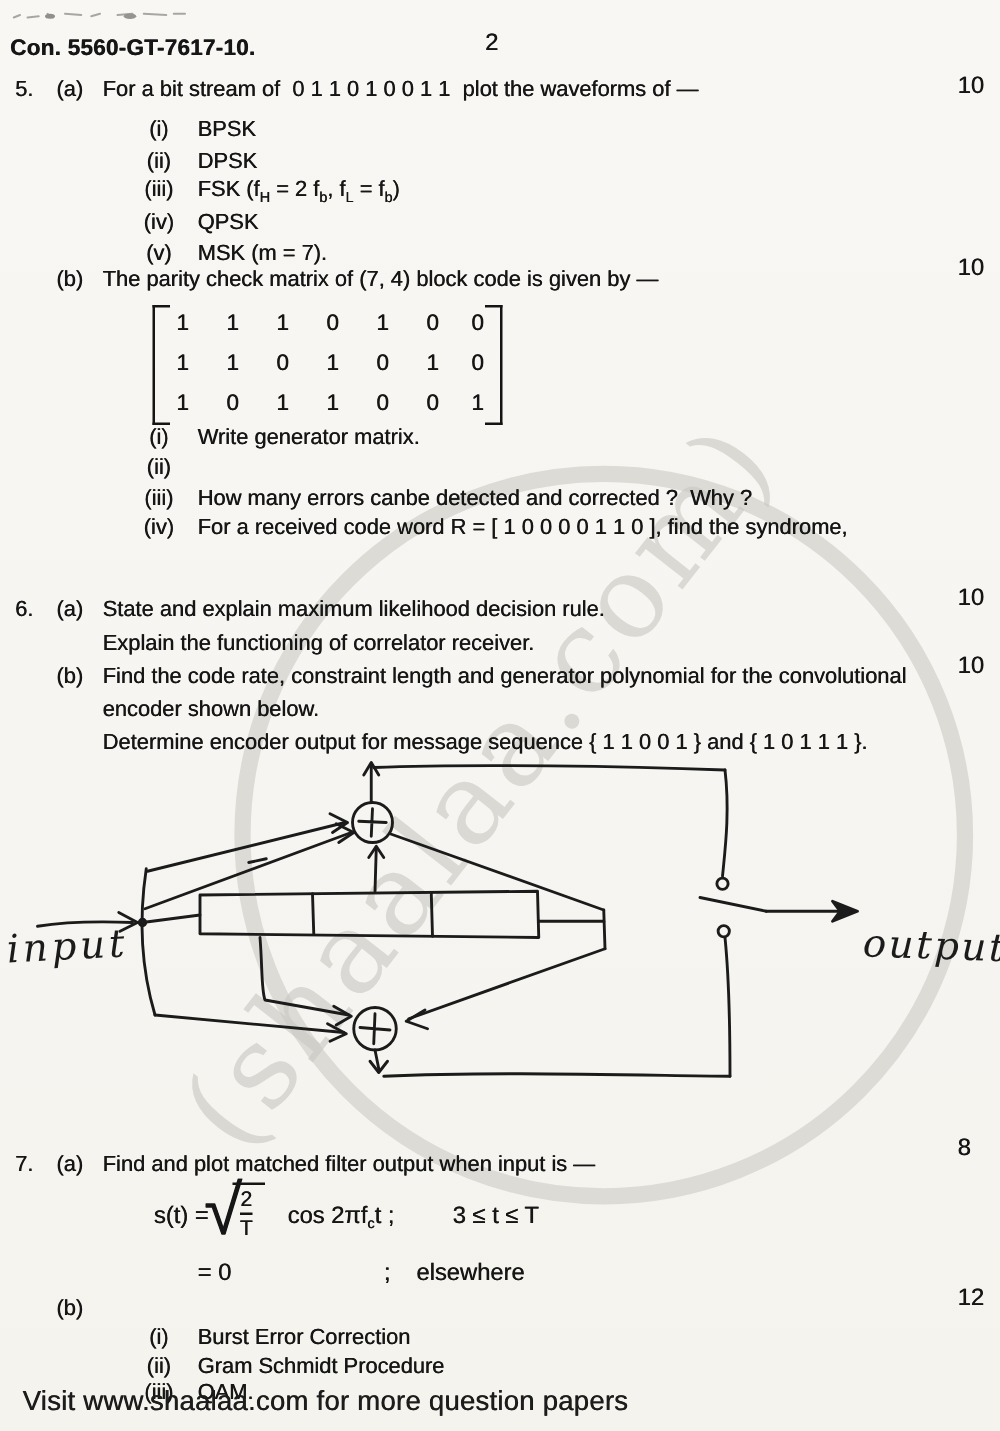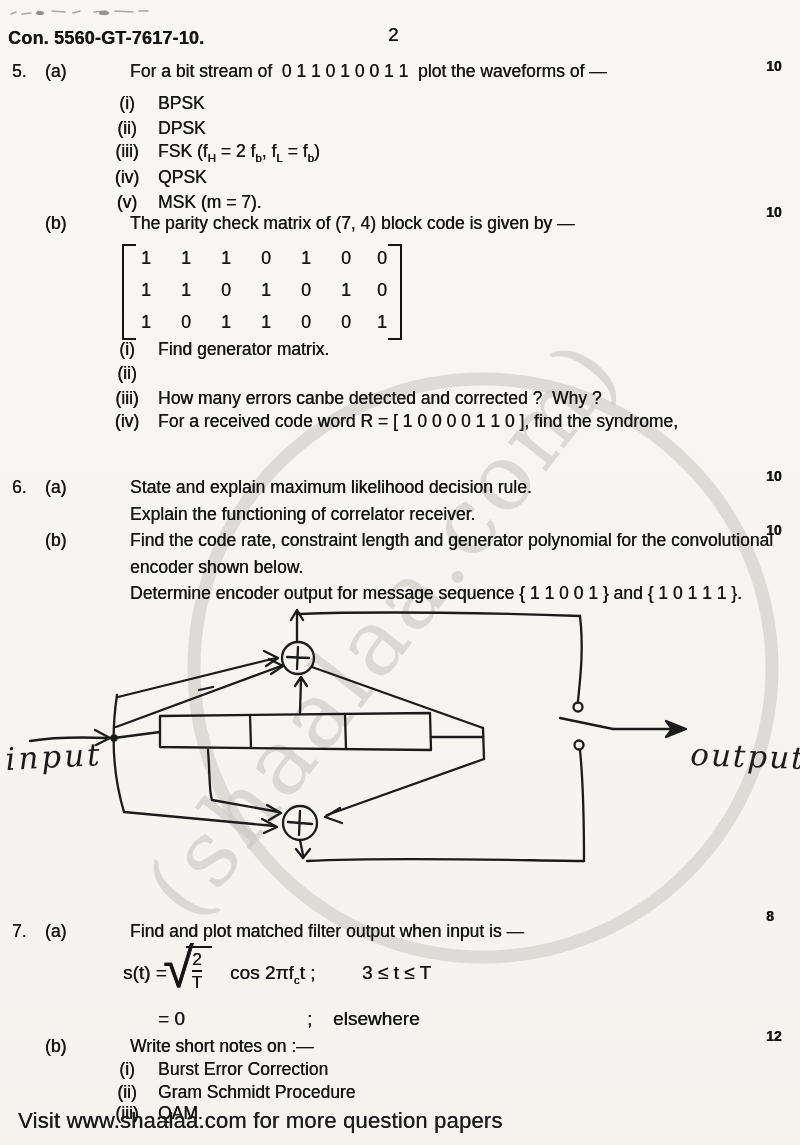--- a/index.html
+++ b/index.html
@@ -5,25 +5,25 @@
   html,body{margin:0;padding:0;background:#888;}
   .sheet{
     position:relative;width:800px;height:1145px;overflow:hidden;
     background:linear-gradient(180deg,#f8f7f3 0%,#f6f5f1 55%,#f4f3ee 100%);
     font-family:"Liberation Sans",sans-serif;color:#161616;
   }
   .content{position:absolute;inset:0;z-index:2;text-shadow:0.35px 0 0 #161616;}
   .ln{position:absolute;left:0;width:100%;height:24px;font-size:17.5px;line-height:22px;}
   .qnum{position:absolute;left:12px;}
   .pl{position:absolute;left:45px;}
-  .pt{position:absolute;left:82px;white-space:pre;margin-left:48px;}
+  .pt{position:absolute;left:82px;white-space:pre;}
   .roman{position:absolute;left:104px;width:46px;text-align:center;}
   .it{position:absolute;left:158px;white-space:pre;}
   sub{font-size:11.5px;vertical-align:-4.5px;letter-spacing:0;}
-  .marks{position:absolute;left:766px;font-weight:bold;font-size:14px;text-shadow:0.4px 0 0 #161616;}
+  .marks{position:absolute;left:766px;font-weight:normal;font-size:19px;text-shadow:0.4px 0 0 #161616;}
   .hdr{position:absolute;top:28px;left:8px;font-size:18px;font-weight:bold;letter-spacing:0.2px;}
   .pgnum{position:absolute;top:24px;left:388px;font-size:19px;}
   
   .matrix{position:absolute;top:244px;left:0;width:100%;height:96px;}
   .brkt{position:absolute;top:0;width:12px;height:92px;}
   .bl{left:122px;border-left:2.5px solid #141414;border-top:2.5px solid #141414;border-bottom:2.5px solid #141414;}
   .br{left:388px;border-right:2.5px solid #141414;border-top:2.5px solid #141414;border-bottom:2.5px solid #141414;}
   .mcell{position:absolute;width:24px;text-align:center;font-size:18px;line-height:20px;}
   
   .fblock{position:absolute;left:0;width:100%;font-size:19px;}
@@ -121,21 +121,21 @@
       <span class="mcell" style="top:68px;left:174px">0</span>
       <span class="mcell" style="top:68px;left:214px">1</span>
       <span class="mcell" style="top:68px;left:254px">1</span>
       <span class="mcell" style="top:68px;left:294px">0</span>
       <span class="mcell" style="top:68px;left:334px">0</span>
       <span class="mcell" style="top:68px;left:370px">1</span>
     </div>
 
     <div class="ln" style="top:338px">
       <span class="roman">(i)</span>
-      <span class="it">Find generator matrix.</span>
+      <span class="it">Write generator matrix.</span>
     </div>
     <div class="ln" style="top:362px">
       <span class="roman">(ii)</span>
     </div>
     <div class="ln" style="top:387px">
       <span class="roman">(iii)</span>
       <span class="it">How many errors canbe detected and corrected ?  Why ?</span>
     </div>
     <div class="ln" style="top:410px">
       <span class="roman">(iv)</span>
@@ -177,21 +177,20 @@
     </div>
 
     <div class="fblock" style="top:1008px;height:26px">
       <span class="fpiece" style="top:0;left:158px">= 0</span>
       <span class="fpiece" style="top:0;left:307px">;</span>
       <span class="fpiece" style="top:0;left:333px">elsewhere</span>
     </div>
 
     <div class="ln" style="top:1035px">
       <span class="pl">(b)</span>
-      <span class="pt">Write short notes on :—</span>
     </div>
     <div class="ln" style="top:1058px">
       <span class="roman">(i)</span>
       <span class="it">Burst Error Correction</span>
     </div>
     <div class="ln" style="top:1081px">
       <span class="roman">(ii)</span>
       <span class="it">Gram Schmidt Procedure</span>
     </div>
     <div class="ln" style="top:1102px">

